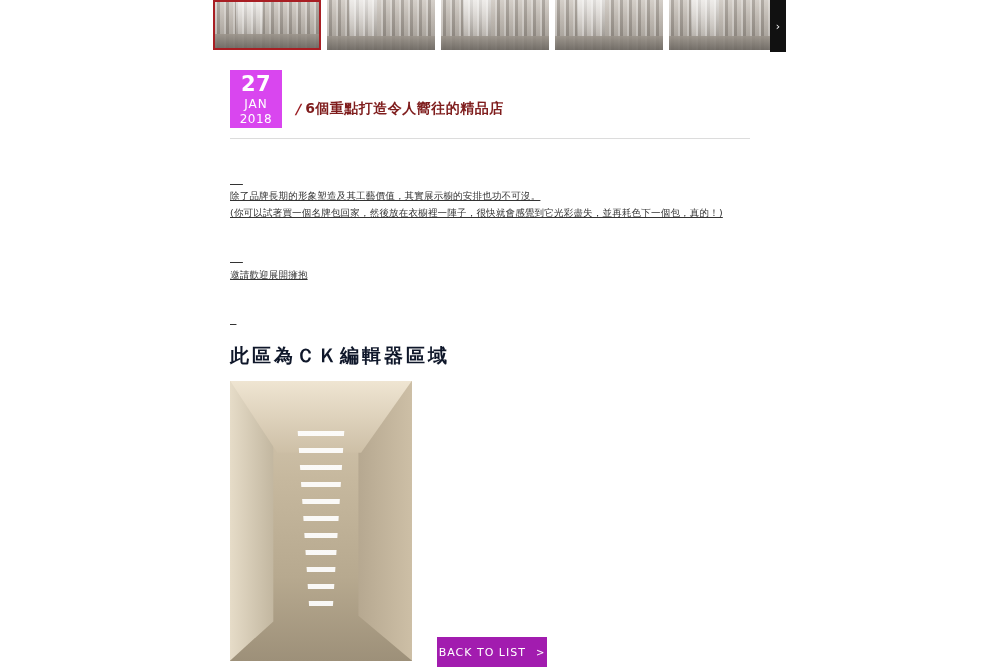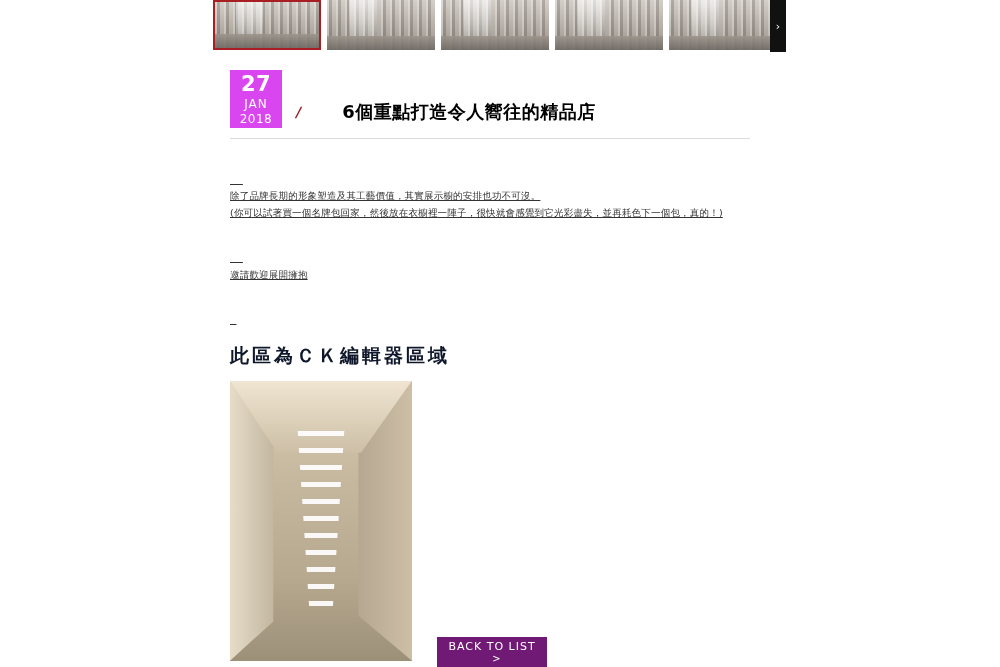--- a/index.html
+++ b/index.html
@@ -61,21 +61,21 @@
     line-height:1.05;flex:0 0 auto;
   }
   .datebox .d{font-size:21px;font-weight:bold;letter-spacing:.5px;}
   .datebox .m{font-size:12px;margin-top:3px;letter-spacing:1px;}
   .datebox .y{font-size:12px;margin-top:2px;letter-spacing:.5px;}
   .title-wrap{
     margin-left:14px;padding-top:30px;display:flex;align-items:center;
   }
   .slash{color:#991b21;font-size:14px;font-weight:bold;margin-right:4px;
          transform:skewX(-12deg);}
-  .post-title{font-size:18px;font-weight:bold;color:#000000;letter-spacing:.5px;margin-left:37px;}
+  .post-title{font-size:14px;font-weight:bold;color:#7f1d1d;letter-spacing:.5px;}
 
   .body-text{
     margin-top:16px;font-size:9.5px;line-height:1.75;color:#333;
     letter-spacing:.2px;white-space:pre-wrap;text-decoration:underline;
   }
   .body-text p{margin:0 0 12px 0;}
   .section-head{
     margin-top:14px;font-size:19px;color:#0f172a;font-weight:bold;
     letter-spacing:3px;
   }
@@ -105,22 +105,22 @@
   .figure .lights{
     position:absolute;left:30%;top:18%;width:40%;height:64%;
     background:repeating-linear-gradient(180deg,
       rgba(255,255,255,.92) 0px,rgba(255,255,255,.92) 5px,
       rgba(0,0,0,0) 5px,rgba(0,0,0,0) 17px);
     clip-path:polygon(18% 0,82% 0,66% 100%,34% 100%);
   }
   
   .back-btn{
     position:absolute;left:437px;top:637px;width:110px;height:30px;
-    background:#701a75;color:#fff;font-size:11px;letter-spacing:1px;
-    display:flex;align-items:center;justify-content:center;cursor:pointer;flex-direction:column;
+    background:#a21caf;color:#fff;font-size:11px;letter-spacing:1px;
+    display:flex;align-items:center;justify-content:center;cursor:pointer;
   }
   .back-btn .arrow{margin-left:10px;font-size:10px;}
 </style>
 </head>
 <body>
 
 <div class="thumb-strip">
   <div class="thumb active">
     <div class="tx"></div>
     <div class="bars"></div>

